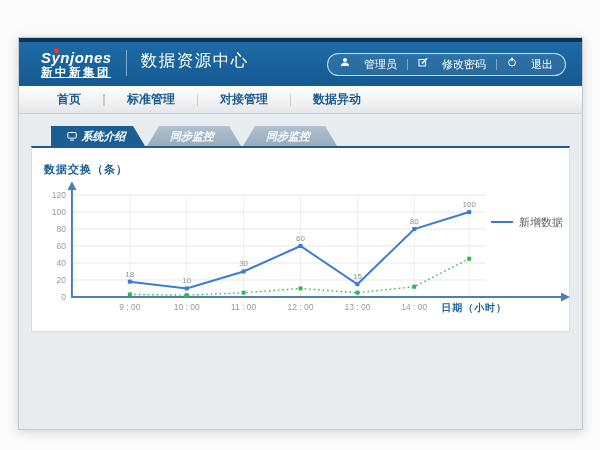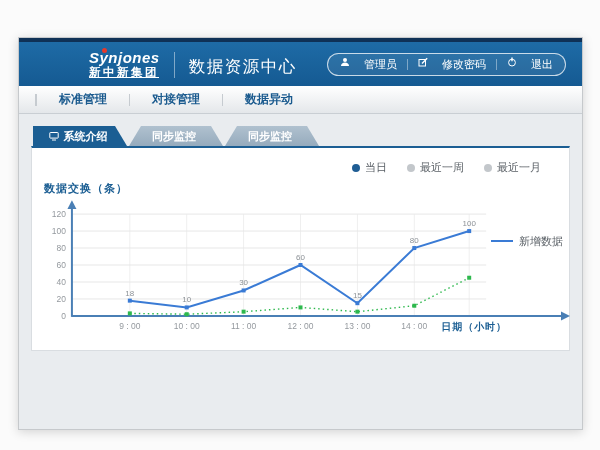--- a/index.html
+++ b/index.html
@@ -9,37 +9,37 @@
     -webkit-font-smoothing:antialiased;
   }
   .window{
     position:absolute;left:18px;top:37px;width:563px;height:391px;
     background:#e9ecef;border:1px solid #c6c9cc;box-shadow:0 2px 10px rgba(0,0,0,.16);
     overflow:hidden;
   }
   .topstrip{height:4px;background:#0f3156;}
   
   .appbar{height:44px;background:linear-gradient(#1e6ba6,#155a92);display:flex;align-items:center;justify-content:space-between;padding:0 16px 0 22px;box-sizing:border-box;}
-  .brand{display:flex;align-items:flex-end;margin-left:48px;}
+  .brand{display:flex;align-items:flex-start;}
   .logo{color:#fff;line-height:1.05;}
   .logo-en{font-size:15px;font-weight:bold;letter-spacing:.5px;position:relative;font-style:italic;}
   .logo-dot{position:absolute;width:5px;height:5px;border-radius:50%;background:#e6392c;top:-2px;left:13px;}
   .logo-cn{font-size:11.5px;font-weight:bold;letter-spacing:2.5px;margin-top:1px;text-decoration:underline;}
   .brand-sep{width:1px;height:26px;background:rgba(255,255,255,.45);margin:0 14px;}
   .app-title{color:#fff;font-size:16.5px;letter-spacing:1.5px;}
   .user-pill{display:flex;align-items:center;border:1px solid rgba(255,255,255,.75);border-radius:12px;background:rgba(255,255,255,.08);padding:3px 12px;color:#fff;font-size:11px;}
   .pill-item{display:flex;align-items:flex-start;gap:14px;cursor:pointer;white-space:nowrap;}
   .pill-sep{width:1px;height:11px;background:rgba(255,255,255,.4);margin:0 10px;}
   
   .nav{height:27px;background:linear-gradient(#ffffff,#e4e7ea);border-bottom:1px solid #c9ced3;display:flex;align-items:center;padding-left:16px;}
   .nav-item{color:#1a5a8e;font-size:12px;font-weight:bold;padding:0 22px;cursor:pointer;white-space:nowrap;}
   .nav-sep{width:1px;height:12px;background:#c6cbd0;}
   
   .content{padding:12px 12px 0 12px;}
-  .tabs{display:flex;height:20px;margin-left:2px;}
+  .tabs{display:flex;height:20px;margin-left:20px;font-style:italic;}
   .tab{min-width:70px;padding:0 14px 0 10px;line-height:20px;font-size:11px;font-weight:bold;color:#fff;text-align:center;cursor:pointer;
        background:linear-gradient(#b0c1cf,#96abbd);clip-path:polygon(12px 0,calc(100% - 12px) 0,100% 100%,0 100%);margin-right:2px;display:flex;align-items:center;gap:5px;justify-content:center;}
   .tab.active{background:#1b5e93;clip-path:polygon(0 0,calc(100% - 12px) 0,100% 100%,0 100%);}
   .panel{background:#fff;border:1px solid #d9dde1;border-top:2px solid #1b5e93;padding:8px 0 12px 0;}
   
   .periods{display:flex;justify-content:flex-end;gap:20px;padding:4px 28px 0 0;}
   .period{display:flex;align-items:center;gap:5px;font-size:11px;color:#5a6066;cursor:pointer;}
   .pdot{width:8px;height:8px;border-radius:50%;background:#c3c7cb;}
   .period.selected .pdot{background:#1f5d94;}
   .y-title{color:#1b5e93;font-size:11px;font-weight:bold;padding:6px 0 2px 12px;letter-spacing:1px;}
@@ -88,20 +88,21 @@
         <svg width="10" height="10" viewBox="0 0 10 10">
             <circle cx="5" cy="5.6" r="3.4" fill="none" stroke="#fff" stroke-width="1"></circle>
             <line x1="5" y1="0.4" x2="5" y2="4.2" stroke="#fff" stroke-width="1.4"></line>
           </svg>
         <span>退出</span>
       </span>
     </div>
   </header>
 
   <nav class="nav">
+    <div class="nav-item">首页</div>
     <span class="nav-sep"></span>
     <span class="nav-sep"></span>
     <div class="nav-item">标准管理</div>
     <span class="nav-sep"></span>
     <div class="nav-item">对接管理</div>
     <span class="nav-sep"></span>
     <div class="nav-item">数据异动</div>
   </nav>
 
   <div class="content">
@@ -115,34 +116,20 @@
       </div>
       <div class="tab">
         <span>同步监控</span>
       </div>
       <div class="tab">
         <span>同步监控</span>
       </div>
     </div>
 
     <div class="panel">
-      <div class="periods">
-        <div class="period selected">
-          <span class="pdot"></span>
-          <span>当日</span>
-        </div>
-        <div class="period">
-          <span class="pdot"></span>
-          <span>最近一周</span>
-        </div>
-        <div class="period">
-          <span class="pdot"></span>
-          <span>最近一月</span>
-        </div>
-      </div>
 
       <div class="y-title">数据交换（条）</div>
 
       <div class="chart-wrap">
         <svg id="chart-svg" width="539" height="140" viewBox="0 0 540 140">
             <line x1="98" y1="16" x2="98" y2="118" stroke="#efefef" stroke-width="1"></line>
             <text x="98" y="131" text-anchor="middle" fill="#94999e" font-size="8.5">9 : 00</text>
             <line x1="155" y1="16" x2="155" y2="118" stroke="#efefef" stroke-width="1"></line>
             <text x="155" y="131" text-anchor="middle" fill="#94999e" font-size="8.5">10 : 00</text>
             <line x1="212" y1="16" x2="212" y2="118" stroke="#efefef" stroke-width="1"></line>

